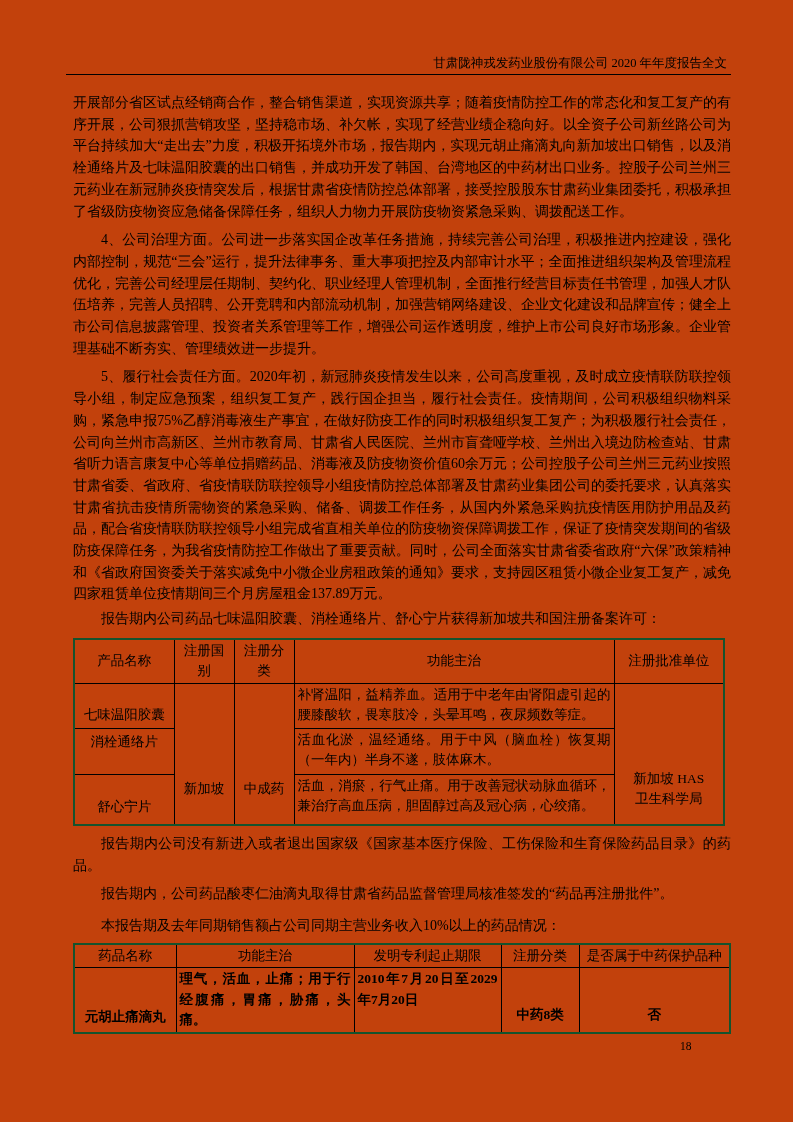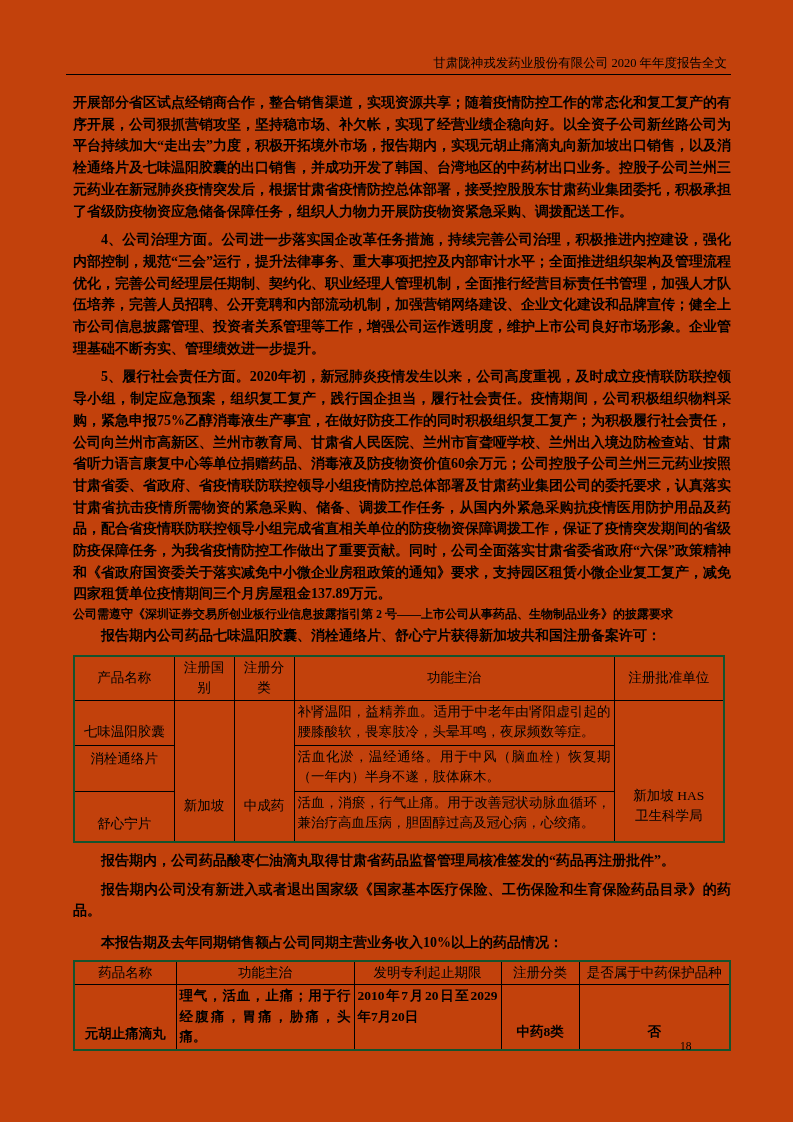--- a/index.html
+++ b/index.html
@@ -19,21 +19,20 @@
     font-size:12.5px;
     line-height:16px;
   }
   .content { margin:0 62px 0 73px; width:658px; }
   .content p {
     margin:7px 0 0 0;
     font-size:14px;
     line-height:21.7px;
     text-align:justify;
     text-indent:2em;
-    font-weight:bold;
   }
   p.first { margin-top:17px; text-indent:0; }
   p.note  { margin-top:1px; font-size:12px; line-height:16px; text-indent:0; text-align:left; }
   p.intro1 { margin-top:3px; }
   p.intro2 { margin-top:10px; }
   table { border-collapse:collapse; table-layout:fixed; border:2px solid #14532d; }
   .t1 { width:650px; margin-top:8px; }
   .t2 { width:656px; margin-top:6px; }
   th, td {
     border:1px solid #000;
@@ -73,21 +72,20 @@
   </div>
 
   <div class="content">
 
     <p class="first">开展部分省区试点经销商合作，整合销售渠道，实现资源共享；随着疫情防控工作的常态化和复工复产的有序开展，公司狠抓营销攻坚，坚持稳市场、补欠帐，实现了经营业绩企稳向好。以全资子公司新丝路公司为平台持续加大“走出去”力度，积极开拓境外市场，报告期内，实现元胡止痛滴丸向新加坡出口销售，以及消栓通络片及七味温阳胶囊的出口销售，并成功开发了韩国、台湾地区的中药材出口业务。控股子公司兰州三元药业在新冠肺炎疫情突发后，根据甘肃省疫情防控总体部署，接受控股股东甘肃药业集团委托，积极承担了省级防疫物资应急储备保障任务，组织人力物力开展防疫物资紧急采购、调拨配送工作。</p>
 
     <p>4、公司治理方面。公司进一步落实国企改革任务措施，持续完善公司治理，积极推进内控建设，强化内部控制，规范“三会”运行，提升法律事务、重大事项把控及内部审计水平；全面推进组织架构及管理流程优化，完善公司经理层任期制、契约化、职业经理人管理机制，全面推行经营目标责任书管理，加强人才队伍培养，完善人员招聘、公开竞聘和内部流动机制，加强营销网络建设、企业文化建设和品牌宣传；健全上市公司信息披露管理、投资者关系管理等工作，增强公司运作透明度，维护上市公司良好市场形象。企业管理基础不断夯实、管理绩效进一步提升。</p>
 
     <p>5、履行社会责任方面。2020年初，新冠肺炎疫情发生以来，公司高度重视，及时成立疫情联防联控领导小组，制定应急预案，组织复工复产，践行国企担当，履行社会责任。疫情期间，公司积极组织物料采购，紧急申报75%乙醇消毒液生产事宜，在做好防疫工作的同时积极组织复工复产；为积极履行社会责任，公司向兰州市高新区、兰州市教育局、甘肃省人民医院、兰州市盲聋哑学校、兰州出入境边防检查站、甘肃省听力语言康复中心等单位捐赠药品、消毒液及防疫物资价值60余万元；公司控股子公司兰州三元药业按照甘肃省委、省政府、省疫情联防联控领导小组疫情防控总体部署及甘肃药业集团公司的委托要求，认真落实甘肃省抗击疫情所需物资的紧急采购、储备、调拨工作任务，从国内外紧急采购抗疫情医用防护用品及药品，配合省疫情联防联控领导小组完成省直相关单位的防疫物资保障调拨工作，保证了疫情突发期间的省级防疫保障任务，为我省疫情防控工作做出了重要贡献。同时，公司全面落实甘肃省委省政府“六保”政策精神和《省政府国资委关于落实减免中小微企业房租政策的通知》要求，支持园区租赁小微企业复工复产，减免四家租赁单位疫情期间三个月房屋租金137.89万元。</p>
 
-    <p class="note">公司需遵守《深圳证券交易所创业板行业信息披露指引第 2 号——上市公司从事药品、生物制品业务》的披露要求</p>
 
     <p class="intro1">报告期内公司药品七味温阳胶囊、消栓通络片、舒心宁片获得新加坡共和国注册备案许可：</p>
 
     <table class="t1">
       <colgroup>
         <col style="width:100px">
           <col style="width:60px">
           <col style="width:60px">
           <col style="width:320px">
           <col style="width:110px">
@@ -115,23 +113,23 @@
           <td class="c prod2">消栓通络片</td>
           <td class="ind">活血化淤，温经通络。用于中风（脑血栓）恢复期（一年内）半身不遂，肢体麻木。</td>
         </tr>
         <tr class="r3">
           <td class="c prod3">舒心宁片</td>
           <td class="ind">活血，消瘀，行气止痛。用于改善冠状动脉血循环，兼治疗高血压病，胆固醇过高及冠心病，心绞痛。</td>
         </tr>
       </tbody>
     </table>
 
+    <p>报告期内公司没有新进入或者退出国家级《国家基本医疗保险、工伤保险和生育保险药品目录》的药品。</p>
+
     <p>报告期内，公司药品酸枣仁油滴丸取得甘肃省药品监督管理局核准签发的“药品再注册批件”。</p>
-
-    <p>报告期内公司没有新进入或者退出国家级《国家基本医疗保险、工伤保险和生育保险药品目录》的药品。</p>
 
     <p class="intro2">本报告期及去年同期销售额占公司同期主营业务收入10%以上的药品情况：</p>
 
     <table class="t2">
       <colgroup>
         <col style="width:102px">
           <col style="width:178px">
           <col style="width:147px">
           <col style="width:78px">
           <col style="width:151px">

